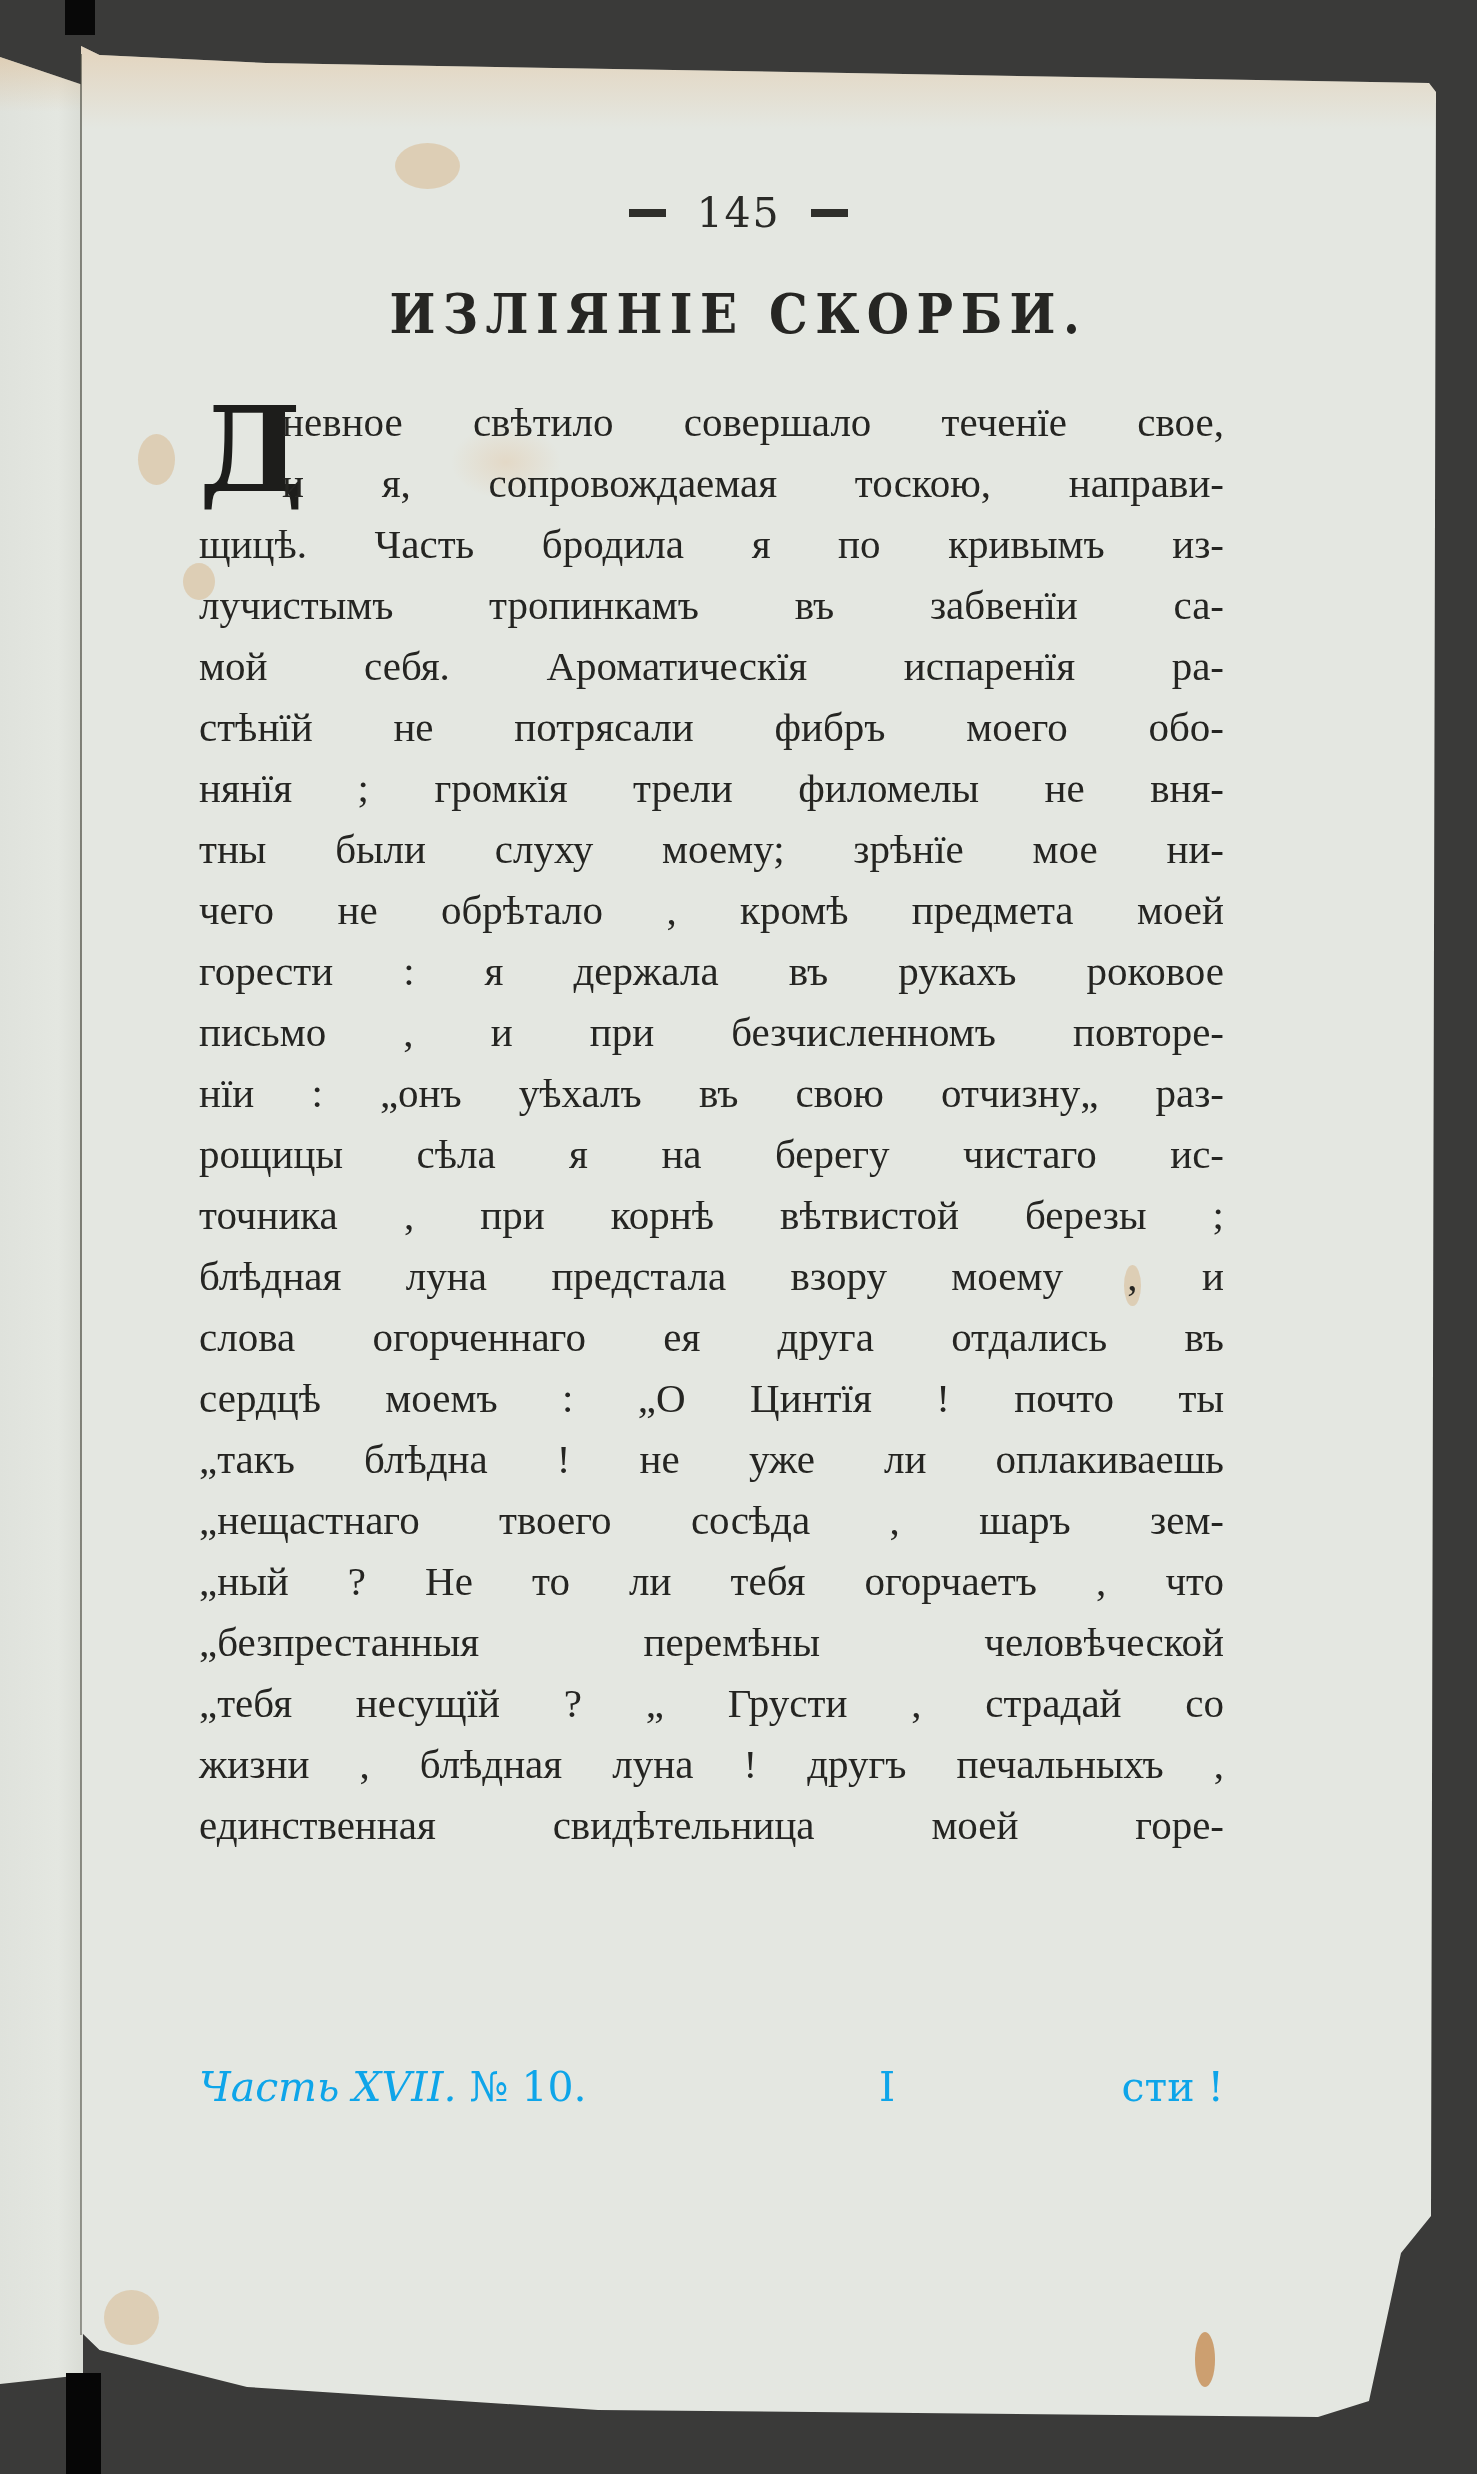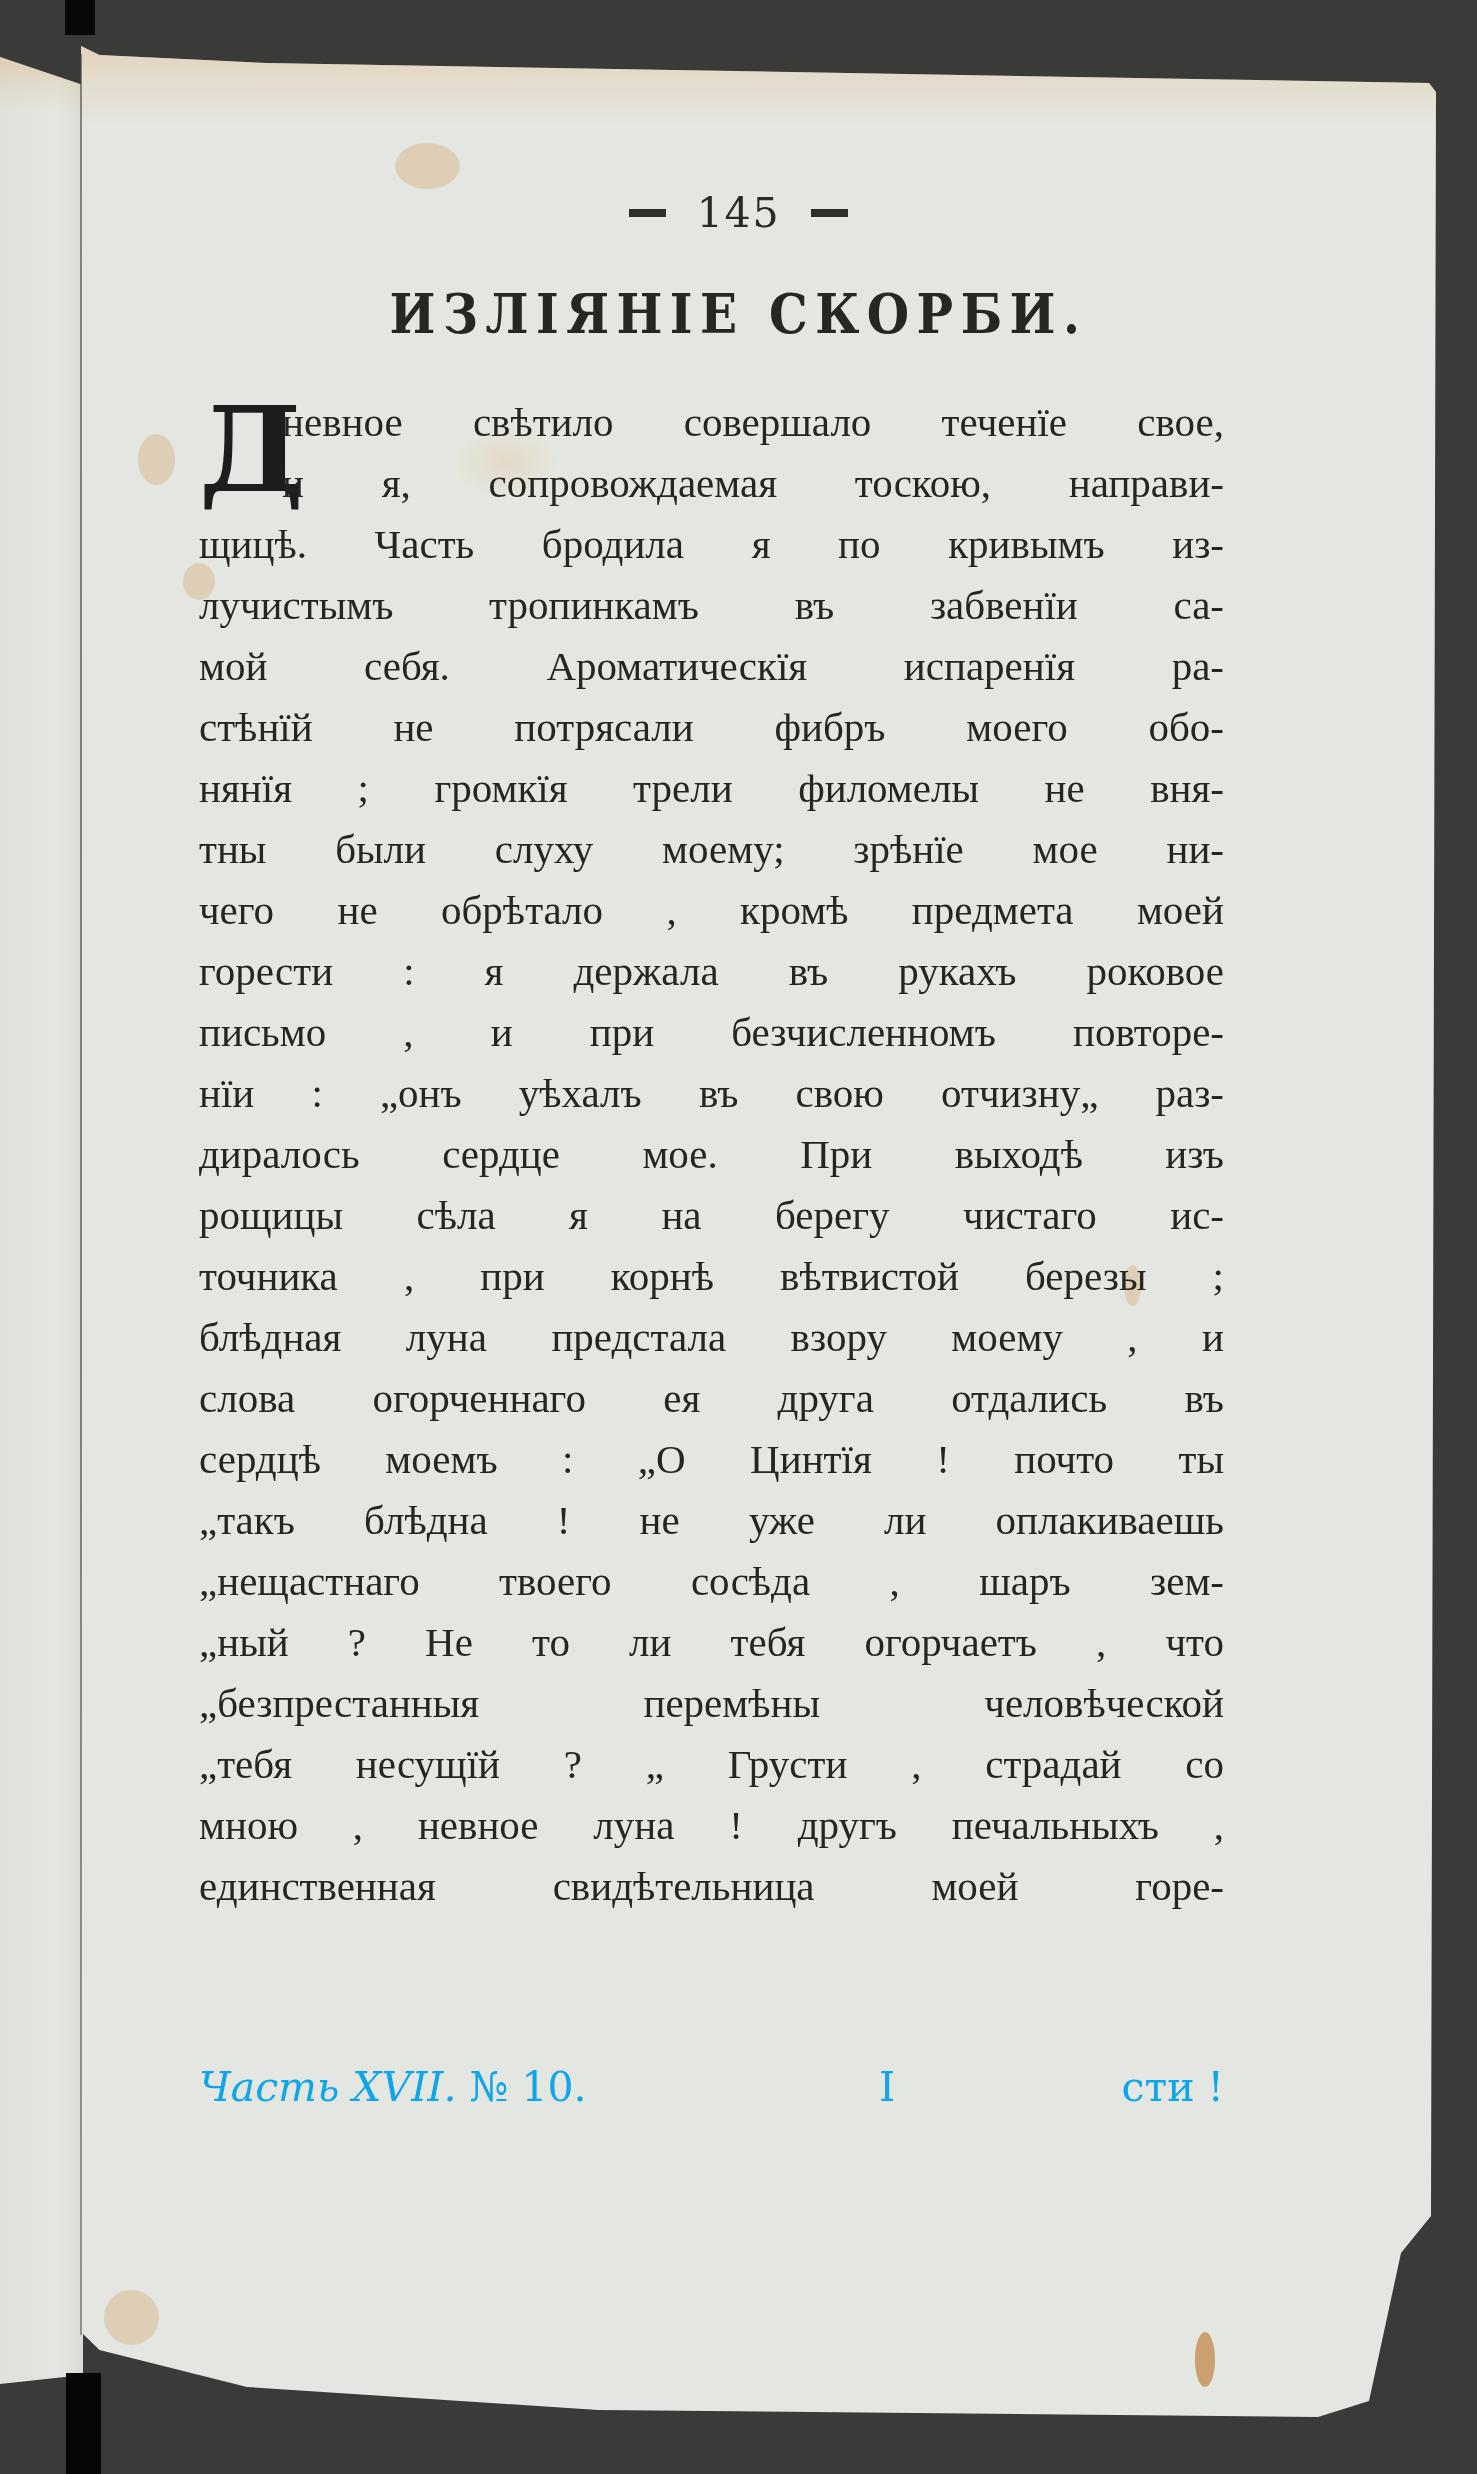--- a/index.html
+++ b/index.html
@@ -120,32 +120,31 @@
   <span class="line">щицѣ. Часть бродила я по кривымъ из-</span>
   <span class="line">лучистымъ тропинкамъ въ забвенїи са-</span>
   <span class="line">мой себя. Ароматическїя испаренїя ра-</span>
   <span class="line">стѣнїй не потрясали фибръ моего обо-</span>
   <span class="line">нянїя ; громкїя трели филомелы не вня-</span>
   <span class="line">тны были слуху моему; зрѣнїе мое ни-</span>
   <span class="line">чего не обрѣтало , кромѣ предмета моей</span>
   <span class="line">горести : я держала въ рукахъ роковое</span>
   <span class="line">письмо , и при безчисленномъ повторе-</span>
   <span class="line">нїи : „онъ уѣхалъ въ свою отчизну„ раз-</span>
-  <span class="line">диралось сердце мое. При выходѣ изъ</span>
   <span class="line">рощицы сѣла я на берегу чистаго ис-</span>
   <span class="line">точника , при корнѣ вѣтвистой березы ;</span>
   <span class="line">блѣдная луна предстала взору моему , и</span>
   <span class="line">слова огорченнаго ея друга отдались въ</span>
   <span class="line">сердцѣ моемъ : „О Цинтїя ! почто ты</span>
   <span class="line">„такъ блѣдна ! не уже ли оплакиваешь</span>
   <span class="line">„нещастнаго твоего сосѣда , шаръ зем-</span>
   <span class="line">„ный ? Не то ли тебя огорчаетъ , что</span>
   <span class="line">„безпрестанныя перемѣны человѣческой</span>
   <span class="line">„тебя несущїй ? „ Грусти , страдай со</span>
-  <span class="line">мною , невное луна ! другъ печальныхъ ,</span>
+  <span class="line">жизни , блѣдная луна ! другъ печальныхъ ,</span>
   <span class="line">единственная свидѣтельница моей горе-</span>
 </div>
 
 <div class="footer">
   <span class="sig-left"><span class="it">Часть XVII.</span> <span>№ 10.</span></span>
   <span class="signature">I</span>
   <span class="catchword">сти !</span>
 </div>
 
 

